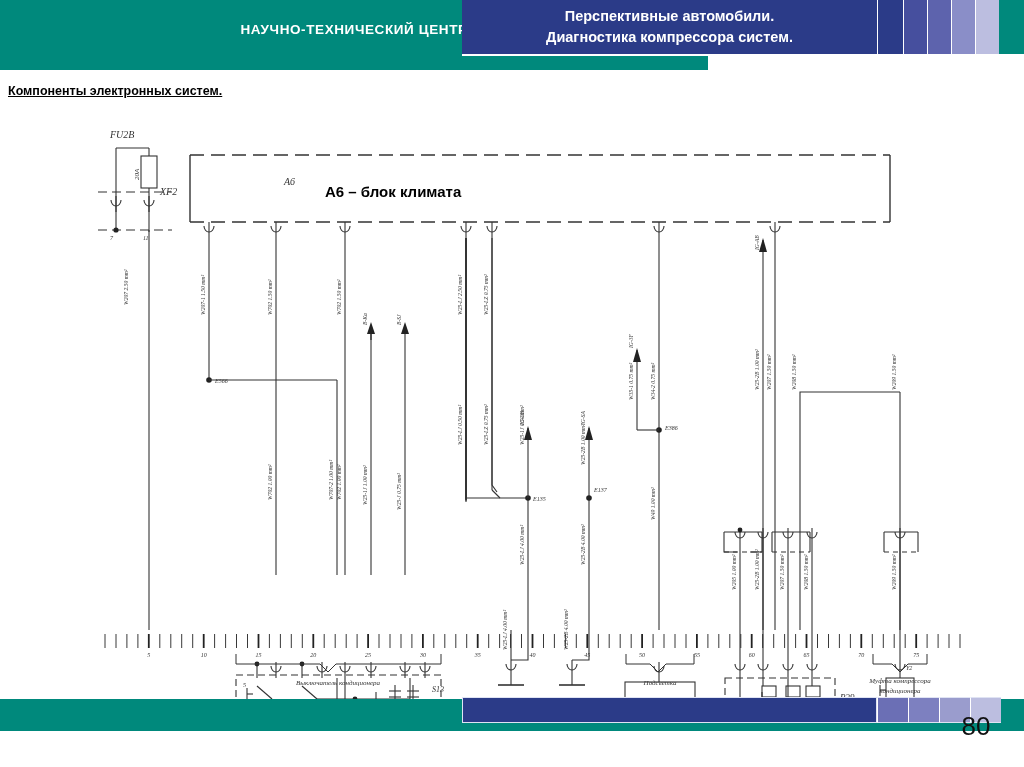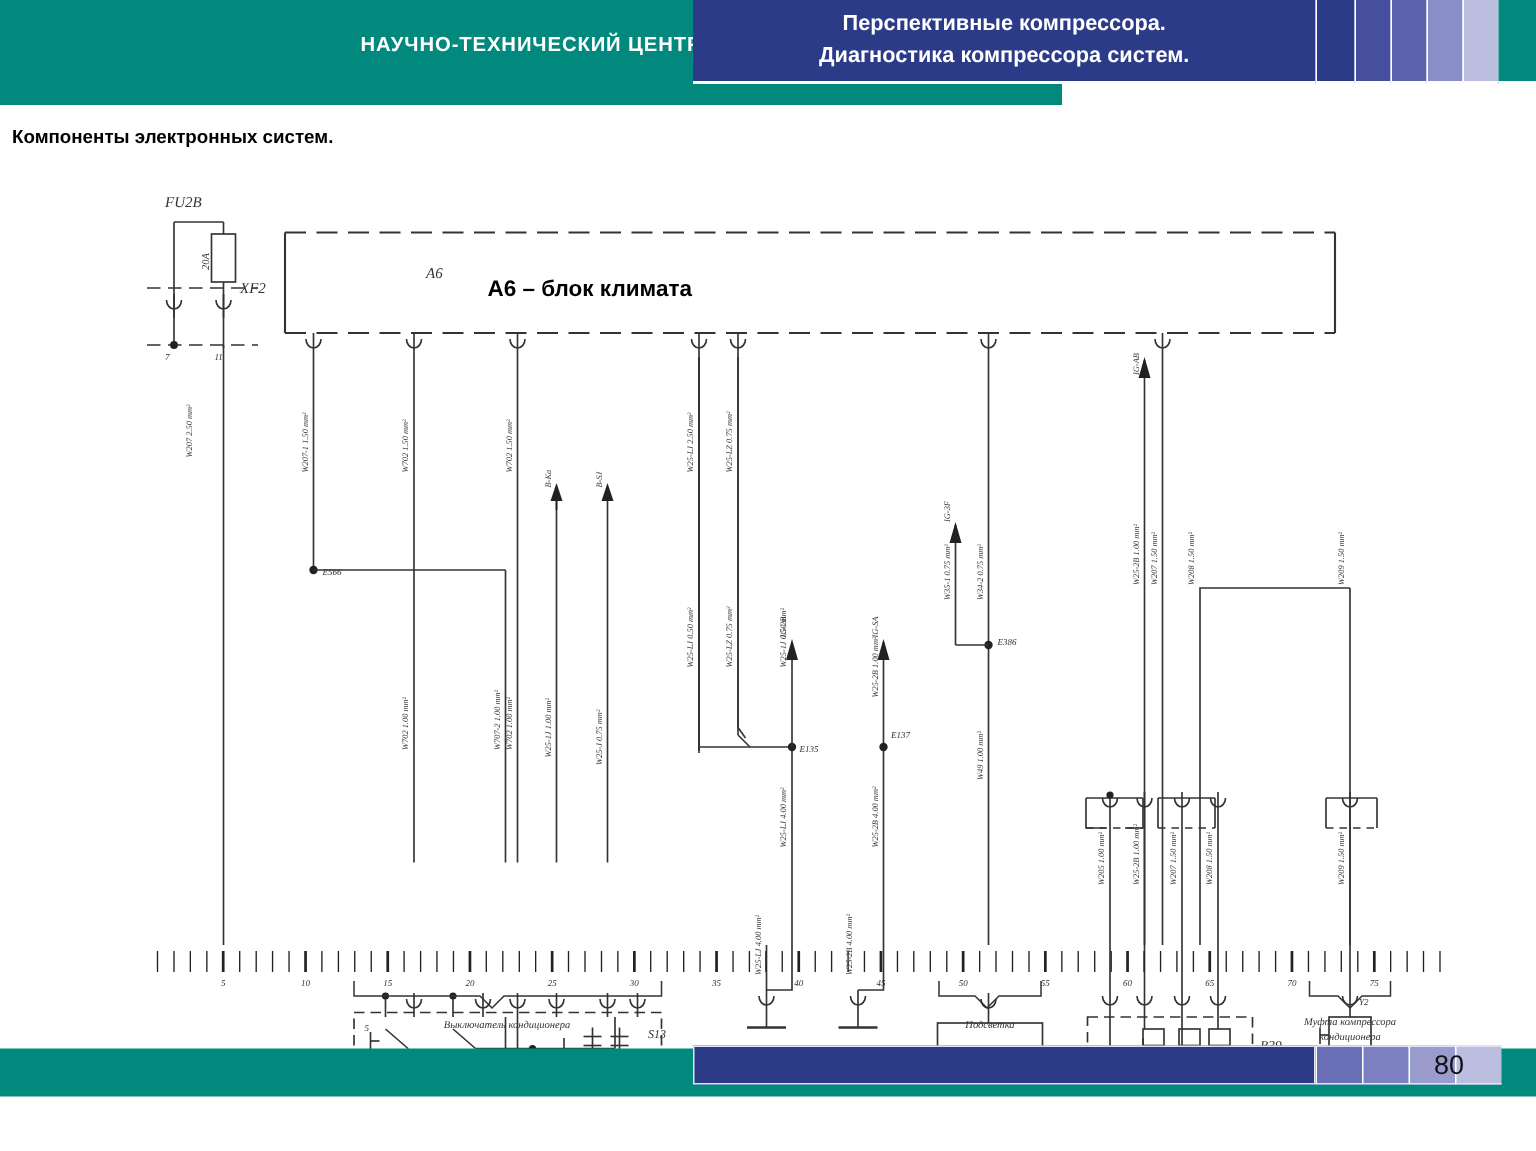--- a/index.html
+++ b/index.html
@@ -50,20 +50,21 @@
     position: absolute; top: 0; height: 56px;
     border-left: 1px solid #ffffff;
     border-bottom: 2px solid #ffffff;
   }
 
   
   .subtitle {
     position: absolute; left: 8px; top: 82px;
     font-size: 12.5px; font-weight: bold; color: #000;
     line-height: 18px;
+    text-decoration: underline;
   }
 
   
   .ftr-teal {
     position: absolute; left: 0; bottom: 36px;
     width: 1024px; height: 32px;
     background: #00897c;
   }
   .ftr-blue {
     position: absolute; left: 462px; bottom: 44px;
@@ -72,44 +73,44 @@
     border: 1px solid #dfe3f3;
   }
   .ftr-bars { position: absolute; left: 877px; bottom: 44px; height: 26px; width: 147px; }
   .ftr-bar {
     position: absolute; top: 0; height: 26px;
     border-left: 1px solid #ffffff;
     border-top: 1px solid #dfe3f3;
     border-bottom: 1px solid #dfe3f3;
   }
   .page-num {
-    position: absolute; right: 28px; bottom: 44px;
+    position: absolute; right: 28px; bottom: 28px;
     width: 40px; height: 26px;
-    line-height: 26px; text-align: left;
-    font-size: 18px; color: #111;
+    line-height: 26px; text-align: center;
+    font-size: 26px; color: #111;
     z-index: 6;
   }
 
   
   #diagram { position: absolute; left: 0; top: 100px; width: 1024px; height: 600px; }
   #diagram svg { display: block; }
   .dlabel { font-family: "Liberation Serif", serif; font-style: italic; fill: #333; }
   .dlabel-b { font-family: "Liberation Sans", sans-serif; font-weight: bold; fill: #000; }
 </style>
 </head>
 <body>
 
 <div id="slide">
 
   <div class="hdr-teal"></div>
   <div class="hdr-teal-label">НАУЧНО-ТЕХНИЧЕСКИЙ ЦЕНТР</div>
 
   <div class="hdr-blue"></div>
   <div class="hdr-blue-text">
-    <div>Перспективные компрессора.</div>
+    <div>Перспективные автомобили.</div>
     <div>Диагностика компрессора систем.</div>
   </div>
 
   <div class="hdr-bars">
     <div class="hdr-bar" style="left:0px;  width:26px; background:#2b3b88;"></div>
     <div class="hdr-bar" style="left:26px; width:24px; background:#464f9e;"></div>
     <div class="hdr-bar" style="left:50px; width:24px; background:#5d63ad;"></div>
     <div class="hdr-bar" style="left:74px; width:24px; background:#8a8ec8;"></div>
     <div class="hdr-bar" style="left:98px; width:24px; background:#bcbee0;"></div>
     <div class="hdr-bar" style="left:122px;width:25px; background:#00897c; border-left:none;"></div>

